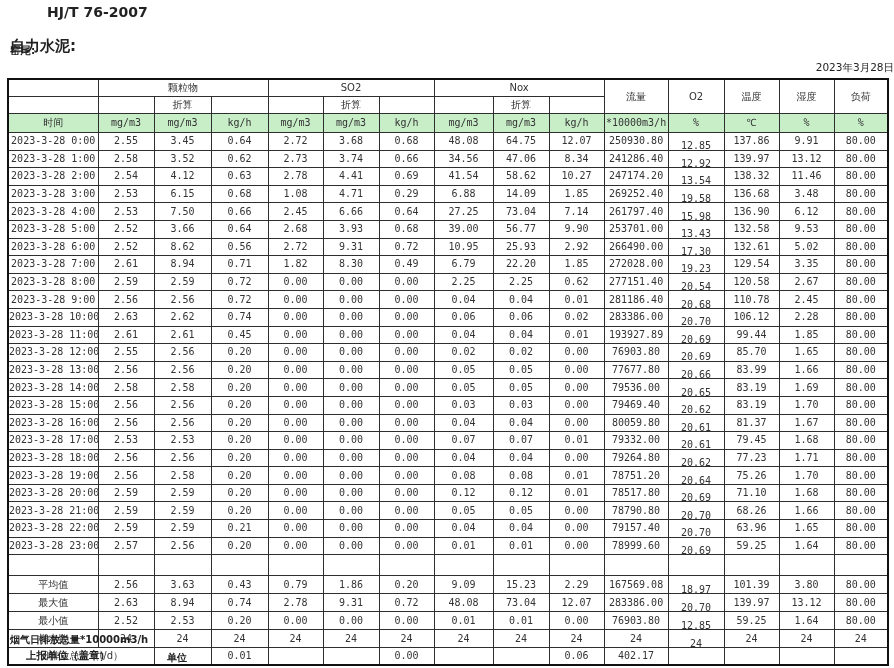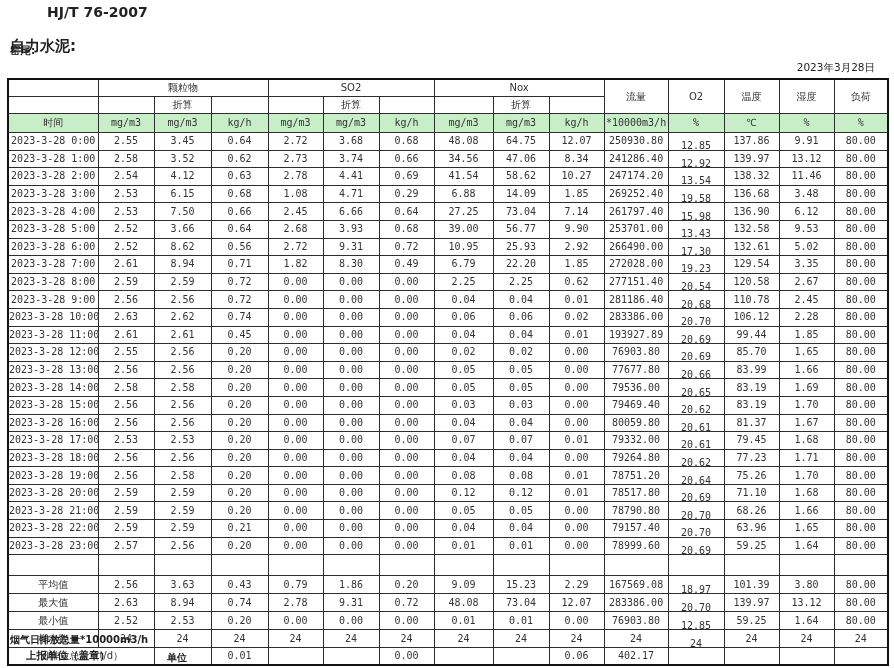--- a/index.html
+++ b/index.html
@@ -3,21 +3,21 @@
 <meta charset="utf-8">
 <style>
   html,body{margin:0;padding:0;background:#fff;}
   #page{position:relative;width:894px;height:668px;background:#ffffff;overflow:hidden;
         font-family:"DejaVu Sans",sans-serif;color:#333;}
   .abs{position:absolute;}
   #standard-no{left:47px;top:4px;font-size:14px;font-weight:bold;color:#222;}
   #report-title{left:0;top:19px;width:742px;text-align:center;font-size:13.5px;font-weight:bold;color:#1c1c1c;letter-spacing:1px;}
   #company-label{left:10px;top:37px;font-size:15px;font-weight:bold;color:#222;}
   #site-label{left:10px;top:44px;font-size:10.5px;font-weight:bold;color:#222;}
-  #report-date{right:19px;top:61px;font-size:10.5px;color:#222;}
+  #report-date{right:0;top:61px;font-size:10.5px;color:#222;}
   #report-table{position:absolute;left:7px;top:78px;border-collapse:collapse;table-layout:fixed;width:880px;}
   #report-table td{border:1px solid #2e2e2e;text-align:center;vertical-align:middle;
       padding:0;overflow:hidden;white-space:nowrap;font-size:10px;color:#333;line-height:1;}
   #report-table{border:2px solid #111;}
   td.num{font-family:"DejaVu Sans Mono",monospace;font-size:9px;color:#3d3d3d;}
   td.time{font-family:"DejaVu Sans Mono",monospace;font-size:9px;color:#3d3d3d;}
   tr.hdr td{height:16px;font-size:10px;color:#333;}
   tr.units td{height:18px;background:var(--green,#c8eec8);color:#2f7d4f;font-size:9px;
       font-family:"DejaVu Sans Mono",monospace;}
   tr.units td.zh{font-family:"DejaVu Sans",sans-serif;font-size:10px;}

